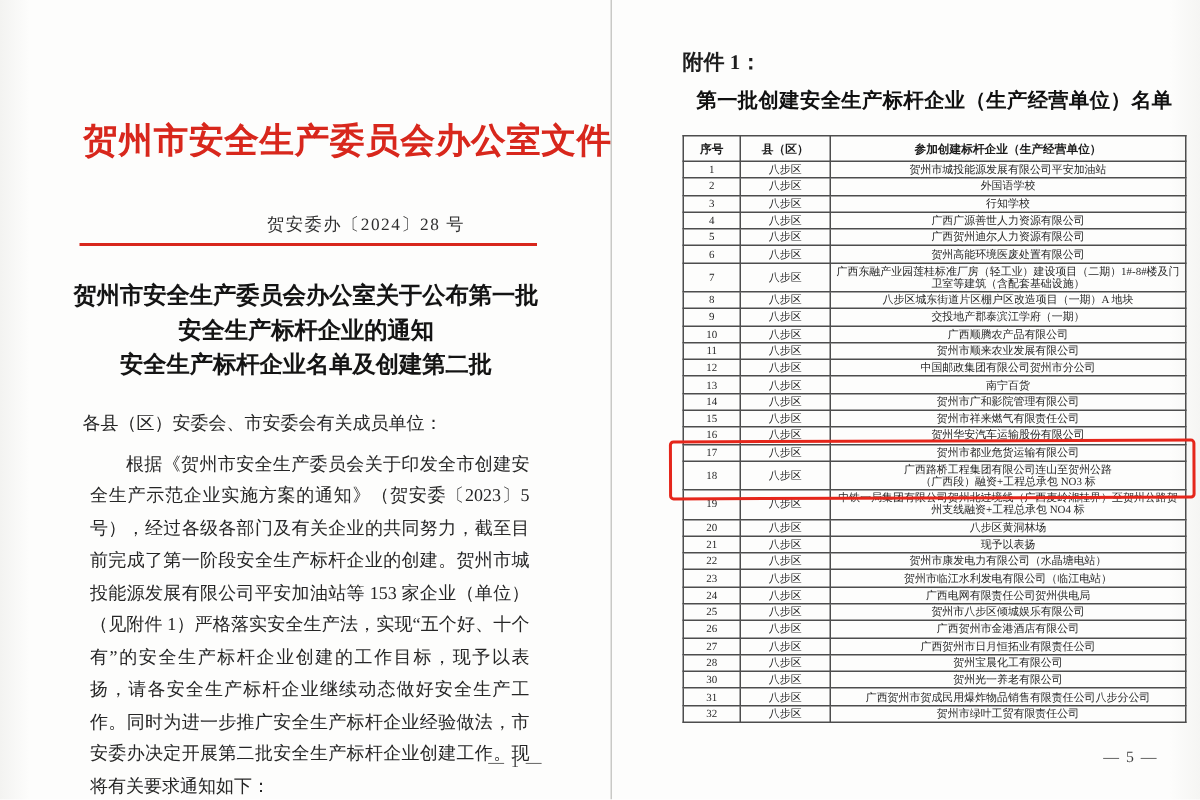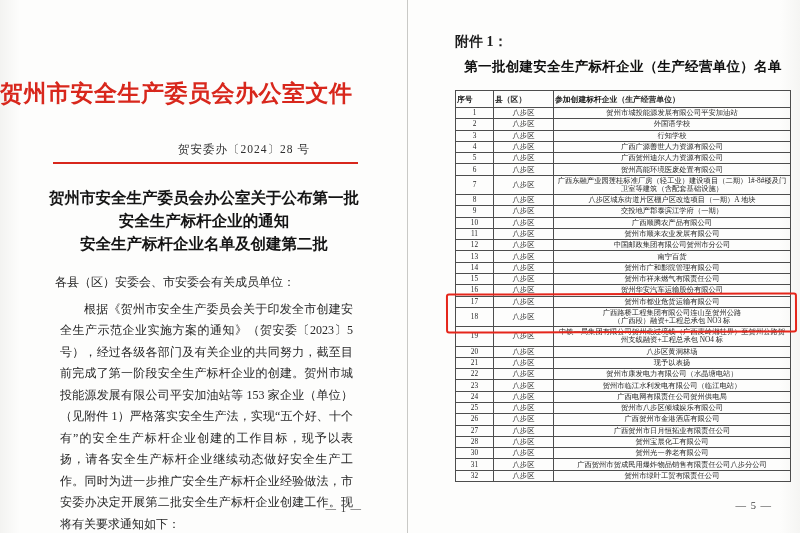--- a/index.html
+++ b/index.html
@@ -5,42 +5,42 @@
   html,body{margin:0;padding:0;}
   #canvas{
     position:relative;width:800px;height:533px;overflow:hidden;
     background:linear-gradient(90deg,#f3f3f1 0%,#fdfdfc 2.5%,#fdfdfc 97.5%,#f5f5f3 100%);
     font-family:"Liberation Serif","DejaVu Serif",serif;color:#222;
   }
   .seam{position:absolute;left:407px;top:0;width:1px;height:533px;background:#c9c9c6;}
 
   
   #left-page{position:absolute;left:0;top:0;width:408px;height:533px;}
-  .lp-header{position:absolute;top:78px;left:0;width:100%;text-align:left;
+  .lp-header{position:absolute;top:78px;left:0;width:100%;text-align:right;
     font-size:23px;font-weight:bold;color:#d8271c;letter-spacing:0.5px;}
   .lp-docnum{position:absolute;top:142px;left:0;width:100%;text-align:center;
     font-size:11.5px;color:#2e2e2e;letter-spacing:1px;padding-left:40px;}
   .lp-redline{position:absolute;top:162px;left:53px;width:305px;height:2px;background:#d8271c;}
   .lp-title{position:absolute;top:186px;left:18px;width:372px;text-align:center;
     font-size:15.5px;font-weight:bold;line-height:23px;color:#141414;}
   .lp-body{position:absolute;top:272px;left:55px;width:303px;
     font-size:12px;line-height:21.5px;text-align:justify;color:#262626;}
   .lp-body .para{text-indent:2em;margin:5px;}
   .lp-body .salutation{margin:0;}
   .lp-footer{position:absolute;top:503px;right:46px;font-size:10.5px;color:#3a3a3a;letter-spacing:1px;}
 
   
   #right-page{position:absolute;left:408px;top:0;width:392px;height:533px;}
   .rp-attach{position:absolute;top:33px;left:47px;font-size:14px;font-weight:bold;color:#1d1d1d;text-align:right;}
   .rp-title{position:absolute;top:58px;left:35px;width:360px;text-align:center;
     font-size:13.5px;font-weight:bold;color:#101010;letter-spacing:0.3px;}
   .rp-table{position:absolute;top:90px;left:47px;width:336px;
     border-collapse:collapse;table-layout:fixed;}
   .rp-table th,.rp-table td{border:1px solid #4d4d4d;}
-  .rp-table th{font-size:7.8px;font-weight:bold;padding:2.5px 1px;text-align:left;color:#1b1b1b;}
+  .rp-table th{font-size:7.8px;font-weight:bold;padding:2.5px 1px;text-align:center;color:#1b1b1b;}
   .rp-table td{font-size:7.3px;line-height:8.1px;padding:1.1px 3px;text-align:center;color:#262626;}
   .name-cell{white-space:pre-line;}
   .rp-footer{position:absolute;top:500px;right:28px;font-size:10.5px;color:#3a3a3a;letter-spacing:1px;}
   .red-box{position:absolute;left:38px;top:293px;width:347px;height:36px;
     border:2.5px solid #e5261b;border-radius:3px;transform:rotate(-0.2deg);
     pointer-events:none;}
 </style>
 </head>
 <body>
 

